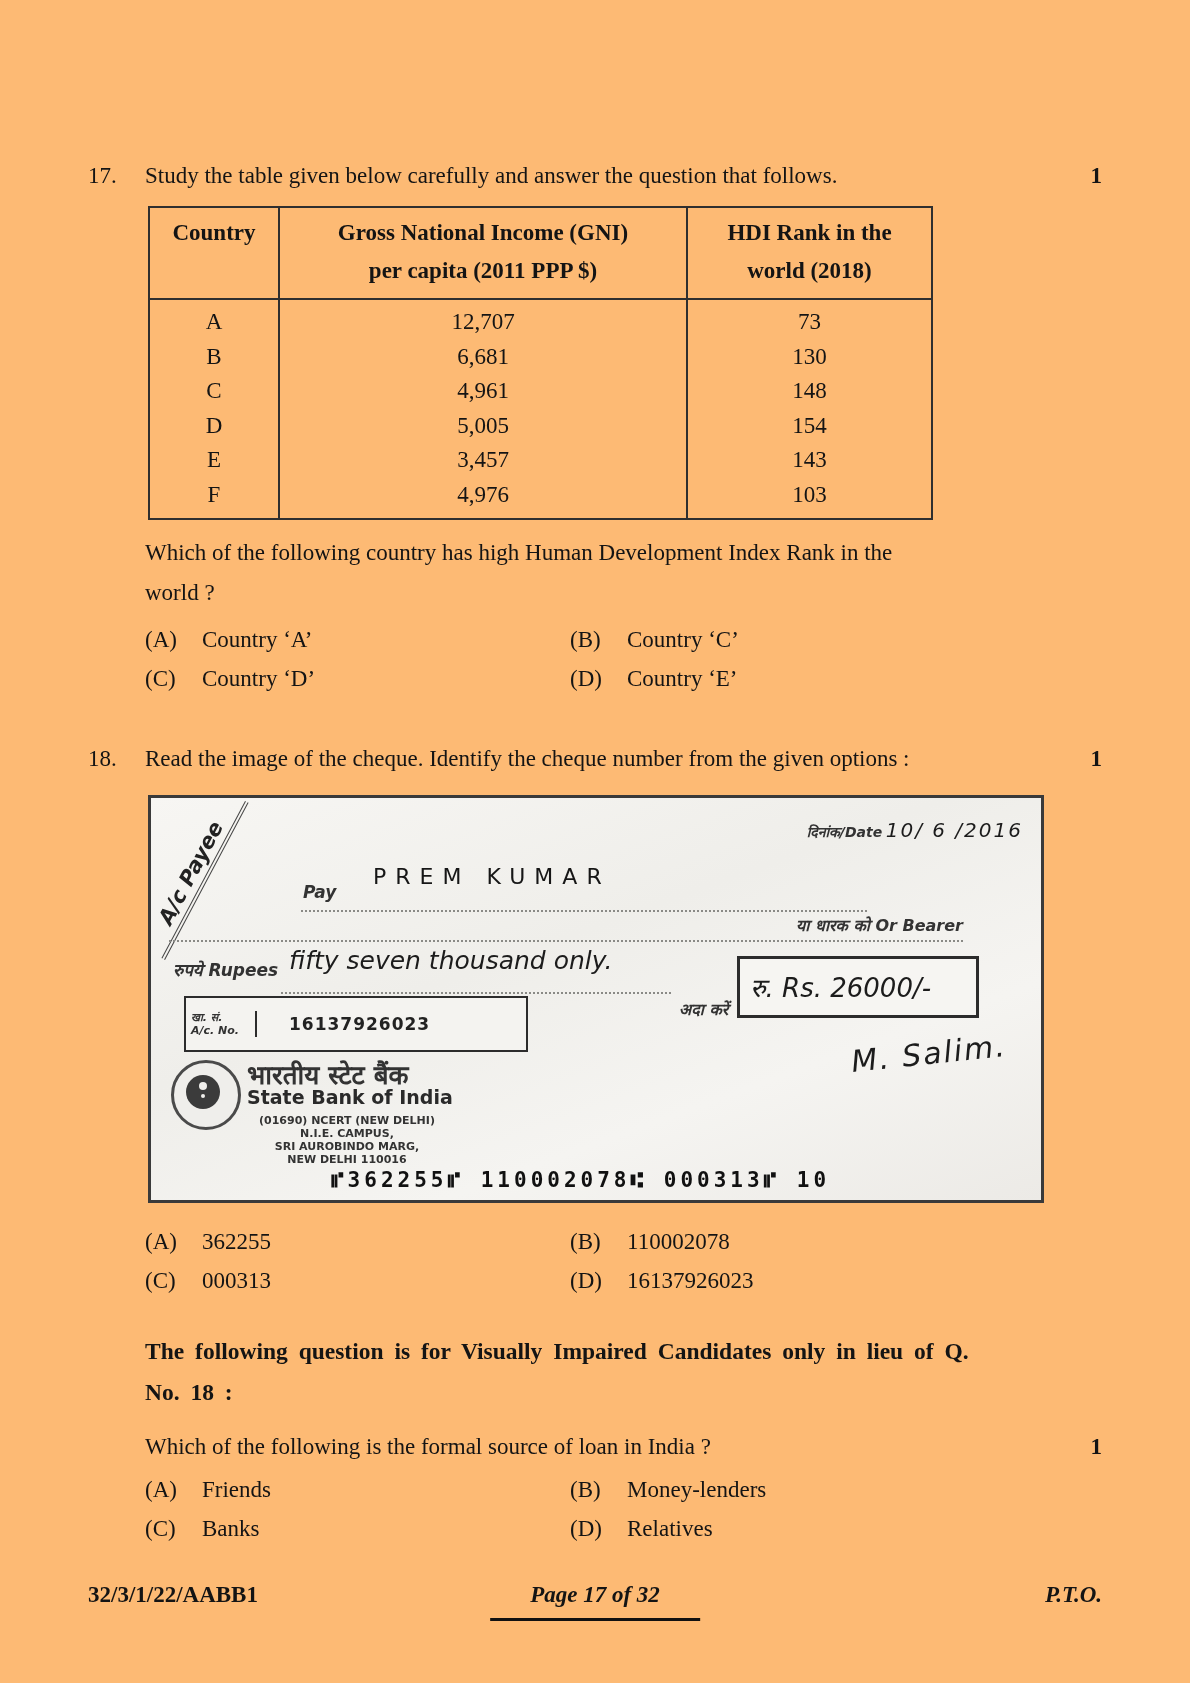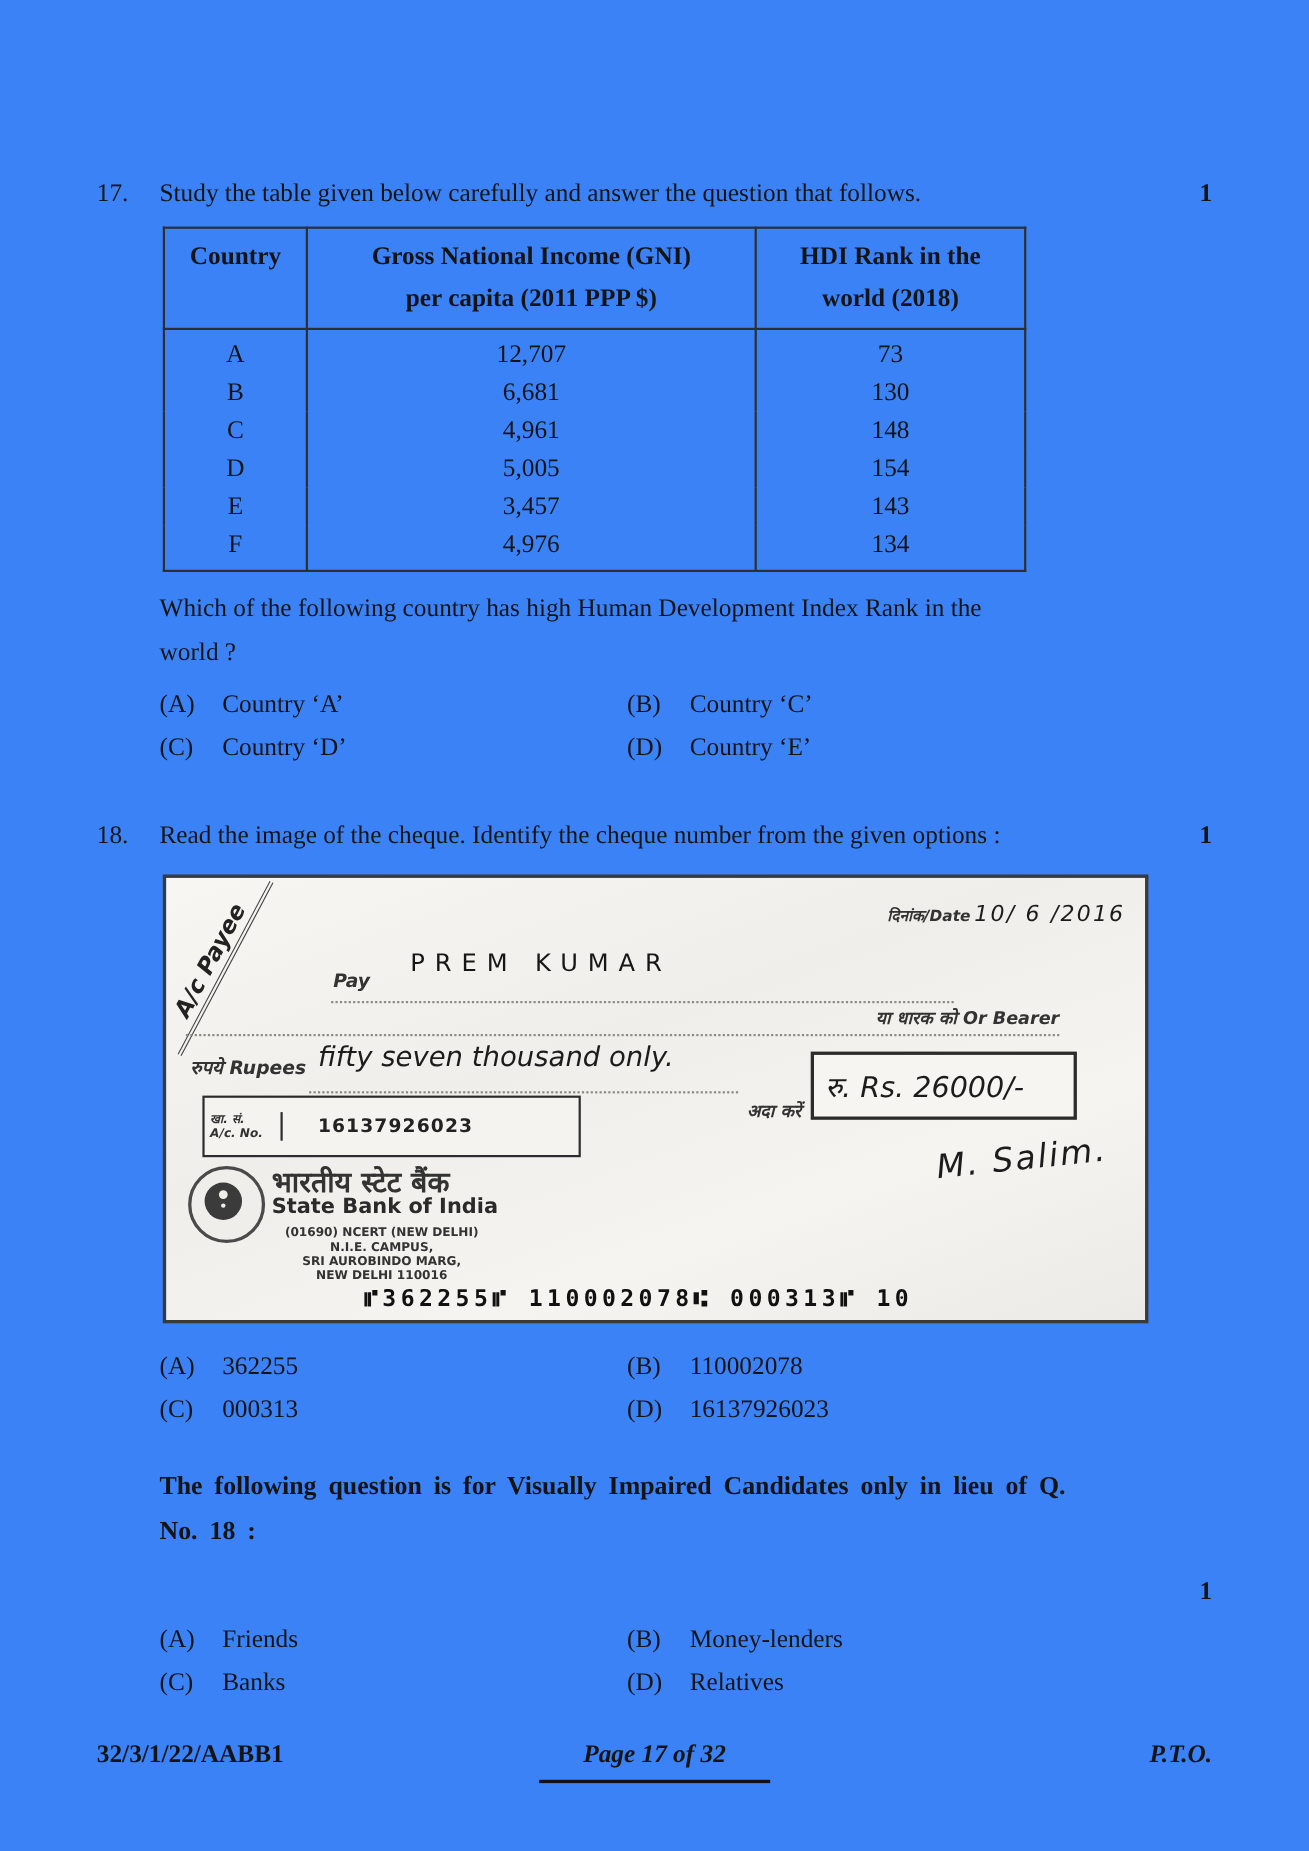--- a/index.html
+++ b/index.html
@@ -1,19 +1,19 @@
 <!DOCTYPE html>
 <html><head>
 <meta charset="utf-8">
 <style>
   html,body{margin:0;padding:0;background:#ffffff;}
   .page{
     position:relative;
     width:1190px;height:1683px;
-    background:#3b82f6;
+    background:#fdba74;
     font-family:"Liberation Serif", serif;
     color:#141414;
     overflow:hidden;
   }
   .content{position:relative;padding:0 88px;}
 
   
   .qrow{display:flex;align-items:flex-start;}
   .qnum{flex:none;width:57px;font-size:23px;line-height:40px;}
   .qbody{flex:none;width:852px;font-size:23px;line-height:40px;}
@@ -163,21 +163,21 @@
               <td>154</td>
             </tr>
             <tr>
               <td>E</td>
               <td>3,457</td>
               <td>143</td>
             </tr>
             <tr>
               <td>F</td>
               <td>4,976</td>
-              <td>134</td>
+              <td>103</td>
             </tr>
           </tbody>
         </table>
 
         <div class="subquestion">Which of the following country has high Human Development Index Rank in the world ?</div>
 
         <div class="options">
           <div class="option">
             <span class="olabel">(A)</span>
             <span>Country ‘A’</span>
@@ -269,20 +269,21 @@
           <span class="olabel">(D)</span>
           <span>16137926023</span>
         </div>
       </div>
     </div>
 
     <div class="vi-heading">The following question is for Visually Impaired Candidates only in lieu of Q. No. 18 :</div>
 
     <div class="qrow vi-qrow">
       <div class="qnum"></div>
+      <div class="qbody">Which of the following is the formal source of loan in India ?</div>
       <div class="qmarks">1</div>
     </div>
 
     <div class="options standalone-options" style="margin-top:4px;">
       <div class="option">
         <span class="olabel">(A)</span>
         <span>Friends</span>
       </div>
       <div class="option">
         <span class="olabel">(B)</span>

